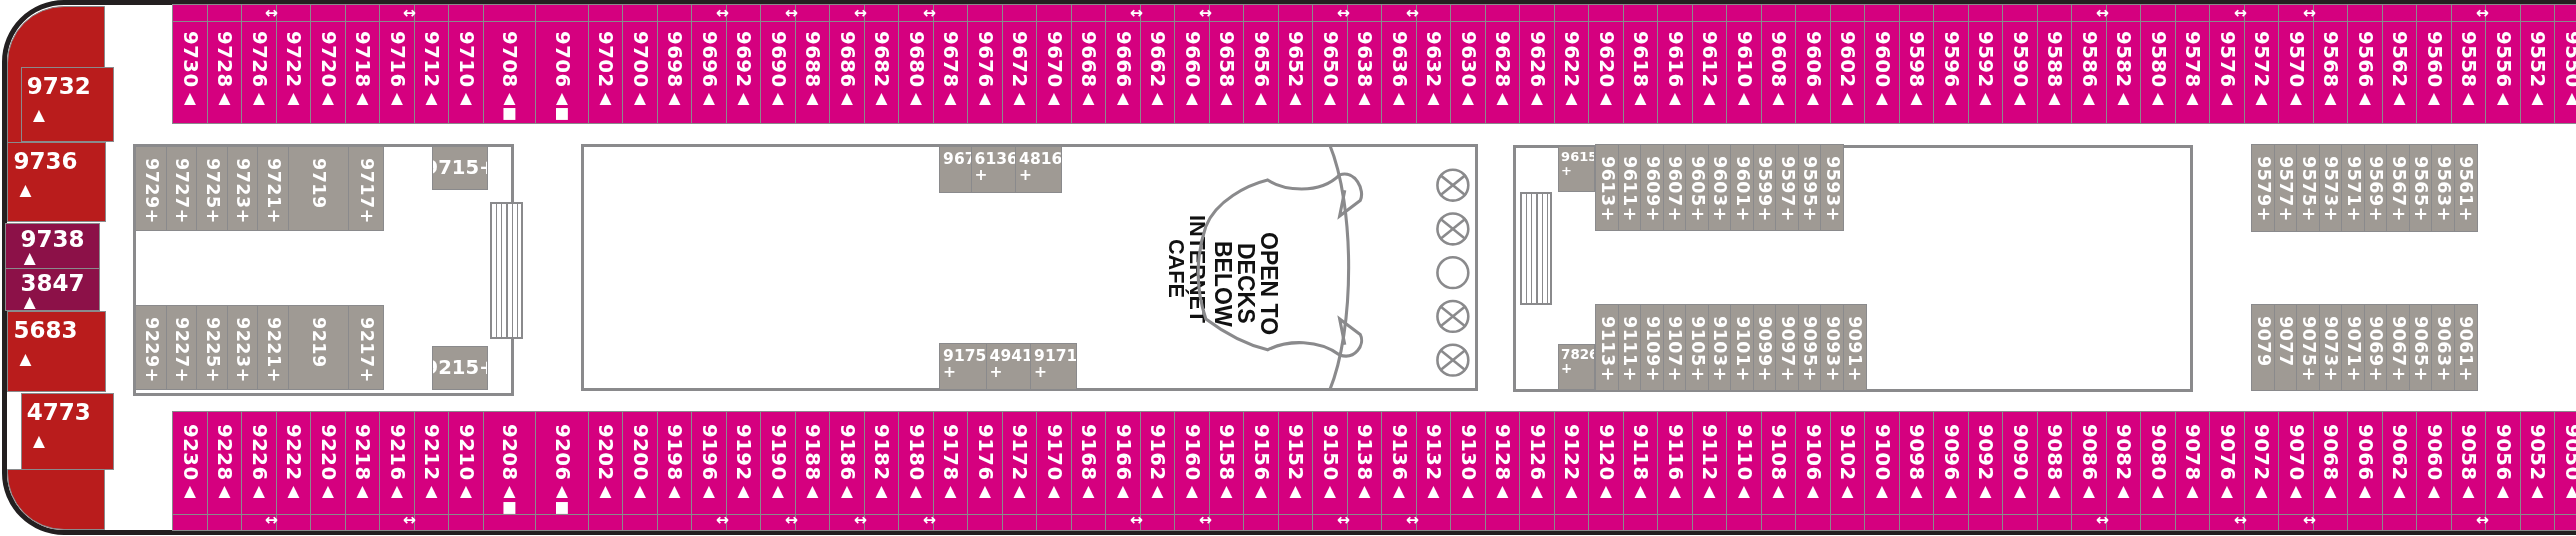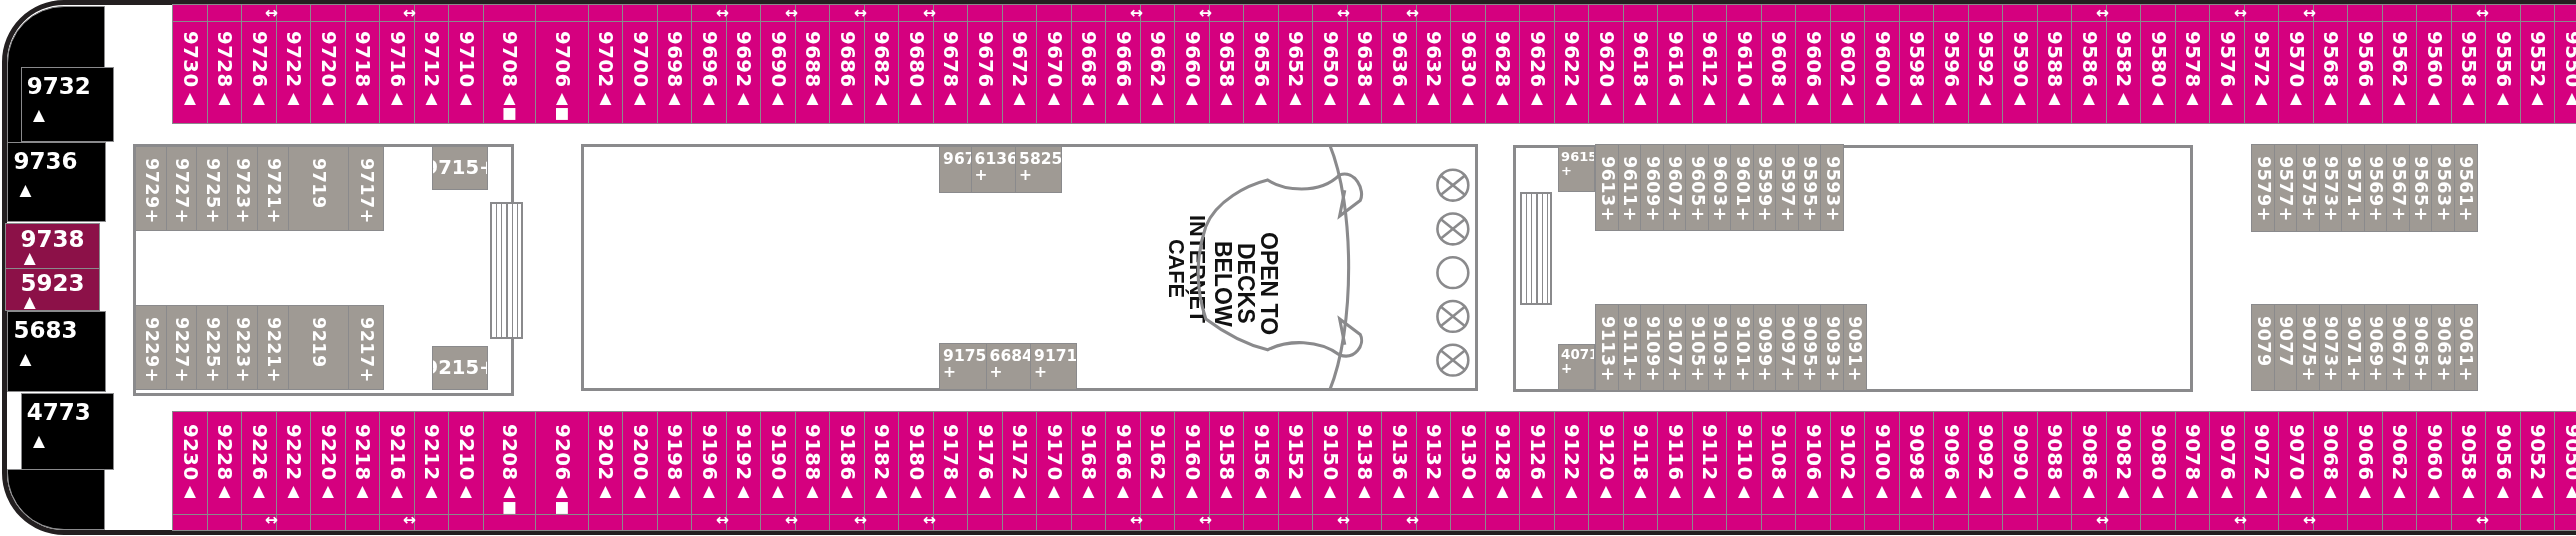--- a/index.html
+++ b/index.html
@@ -12,21 +12,21 @@
   .cab.gray{background:#9f9a94;}
   .vlabel{writing-mode:vertical-rl;font-weight:bold;font-size:19.6px;letter-spacing:0.5px;line-height:1;margin-top:23px;white-space:nowrap;}
   .bottom-row .vlabel{margin-top:12.4px;}
   .sym{font-size:15.5px;line-height:1;margin-top:3.1px;}
   .balc{position:absolute;left:0;right:0;height:15.5px;border-bottom:1.5px solid #8a8a8c;display:flex;align-items:center;justify-content:center;}
   .top-row .balc{top:0;}
   .bottom-row .balc{bottom:0;top:auto;border-bottom:none;border-top:1.5px solid #8a8a8c;}
   .conn{position:absolute;color:#fff;font-size:15.5px;font-weight:bold;line-height:1;z-index:3;}
   .hlabel{font-weight:bold;font-size:20.6px;line-height:1.05;padding:6.2px 5.2px;}
   .block{position:absolute;box-sizing:border-box;color:#fff;font-weight:bold;}
-  .olive{background:#000000;border:1.5px solid #8a8a8c;}
+  .olive{background:#b91c1c;border:1.5px solid #8a8a8c;}
   .plum{background:#8c1148;border:1.5px solid #8a8a8c;}
   .wall{position:absolute;border:3.1px solid #8a8a8c;box-sizing:border-box;background:#fff;}
   .elev{position:absolute;border:3.1px solid #8a8a8c;box-sizing:border-box;background:
     linear-gradient(to bottom right,transparent 48%,#8a8a8c 48%,#8a8a8c 52%,transparent 52%),
     linear-gradient(to bottom left,transparent 48%,#8a8a8c 48%,#8a8a8c 52%,transparent 52%);background-color:#fff;}
   .stairs{position:absolute;border:2.6px solid #8a8a8c;box-sizing:border-box;background:repeating-linear-gradient(to right,#fff 0 4.1px,#8a8a8c 4.1px 5.2px);}
   .atrium-text{position:absolute;writing-mode:vertical-rl;color:#111;font-weight:bold;font-family:"Liberation Sans",sans-serif;font-size:23px;line-height:1;text-align:center;}
   .big{font-size:23px;}
 </style>
 </head>
@@ -42,21 +42,21 @@
   </div>
   <div class="block olive" style="left:7.2px;top:142px;width:99px;height:80px;">
     <div class="hlabel big">9736</div>
     <div class="sym" style="padding-left:11.3px;">▲</div>
   </div>
   <div class="block plum" style="left:5.2px;top:223px;width:95px;height:47px;">
     <div class="hlabel big" style="padding:3.1px 0 0 14.4px;">9738</div>
     <div class="sym" style="padding-left:17.5px;margin-top:0;">▲</div>
   </div>
   <div class="block plum" style="left:5.2px;top:268px;width:95px;height:43px;">
-    <div class="hlabel big" style="padding:2.1px 0 0 14.4px;">5923</div>
+    <div class="hlabel big" style="padding:2.1px 0 0 14.4px;">3847</div>
     <div class="sym" style="padding-left:17.5px;margin-top:0;">▲</div>
   </div>
   <div class="block olive" style="left:7.2px;top:311px;width:99px;height:81px;">
     <div class="hlabel big">5683</div>
     <div class="sym" style="padding-left:11.3px;">▲</div>
   </div>
   <div class="block olive" style="left:20.6px;top:393px;width:93px;height:77px;">
     <div class="hlabel big">4773</div>
     <div class="sym" style="padding-left:11.3px;">▲</div>
   </div>
@@ -823,29 +823,29 @@
 
   <div class="wall" style="left:581px;top:144px;width:897px;height:247px;"></div>
   <div class="row" id="top-inside-atrium" style="left:939px;top:146px;height:47px;">
       <div class="cab gray" style="width: 33px; height: 47px; text-align: right;">
         <div class="hlabel" style="font-size: 15.5px; padding: 4.1px 3.1px; align-self: flex-start;">9675 +</div>
       </div>
       <div class="cab gray" style="width: 46px; height: 47px;">
         <div class="hlabel" style="font-size: 15.5px; padding: 4.1px 3.1px; align-self: flex-start;">6136 +</div>
       </div>
       <div class="cab gray" style="width: 47px; height: 47px;">
-        <div class="hlabel" style="font-size: 15.5px; padding: 4.1px 3.1px; align-self: flex-start;">5825 +</div>
+        <div class="hlabel" style="font-size: 15.5px; padding: 4.1px 3.1px; align-self: flex-start;">4816 +</div>
       </div>
     </div>
   <div class="row" id="bottom-inside-atrium" style="left:939px;top:343px;height:47px;">
       <div class="cab gray" style="width: 48px; height: 47px;">
         <div class="hlabel" style="font-size: 15.5px; padding: 4.1px 3.1px; align-self: flex-start;">9175 +</div>
       </div>
       <div class="cab gray" style="width: 46px; height: 47px;">
-        <div class="hlabel" style="font-size: 15.5px; padding: 4.1px 3.1px; align-self: flex-start;">6684 +</div>
+        <div class="hlabel" style="font-size: 15.5px; padding: 4.1px 3.1px; align-self: flex-start;">4941 +</div>
       </div>
       <div class="cab gray" style="width: 47px; height: 47px;">
         <div class="hlabel" style="font-size: 15.5px; padding: 4.1px 3.1px; align-self: flex-start;">9171 +</div>
       </div>
     </div>
   <div class="atrium-text" style="left:1165px;top:191px;height:155px;font-size:21.6px;">INTERNET CAFÉ</div>
   <div class="atrium-text" style="left:1208px;top:227px;width:72px;height:113px;">OPEN TO DECKS BELOW</div>
   <svg style="position:absolute;left:1185px;top:144px;" width="299" height="247" viewBox="0 0 580 480">
     <path d="M40 160 C60 110 120 80 160 70 C190 90 260 100 300 60 C330 50 350 90 340 110 L300 140 L310 90 M40 160 C20 220 20 280 40 340 C80 370 120 390 160 400 C200 380 260 380 300 410 C330 420 350 390 340 370 L300 340 L310 390" fill="none" stroke="#8a8a8c" stroke-width="6"></path>
     <path d="M280 0 C330 120 330 360 280 480" fill="none" stroke="#8a8a8c" stroke-width="6"></path>
@@ -899,21 +899,21 @@
         <div class="vlabel" style="margin-top: 11.3px; font-size: 17.5px;">9597+</div>
       </div>
       <div class="cab gray" style="width: 24px; height: 87px;">
         <div class="vlabel" style="margin-top: 11.3px; font-size: 17.5px;">9595+</div>
       </div>
       <div class="cab gray" style="width: 24px; height: 87px;">
         <div class="vlabel" style="margin-top: 11.3px; font-size: 17.5px;">9593+</div>
       </div>
     </div>
   <div class="block gray cab" style="left:1558px;top:344px;width:37px;height:46px;align-items:flex-start;justify-content:flex-start;">
-    <span class="hlabel" style="padding:3.1px 2.1px;font-size:13.4px;">4071 +</span>
+    <span class="hlabel" style="padding:3.1px 2.1px;font-size:13.4px;">7826 +</span>
   </div>
   <div class="row" id="bottom-inside-mid" style="left:1595px;top:304px;height:87px;">
       <div class="cab gray" style="width: 24px; height: 87px;">
         <div class="vlabel" style="margin-top: 11.3px; font-size: 17.5px;">9113+</div>
       </div>
       <div class="cab gray" style="width: 24px; height: 87px;">
         <div class="vlabel" style="margin-top: 11.3px; font-size: 17.5px;">9111+</div>
       </div>
       <div class="cab gray" style="width: 24px; height: 87px;">
         <div class="vlabel" style="margin-top: 11.3px; font-size: 17.5px;">9109+</div>

